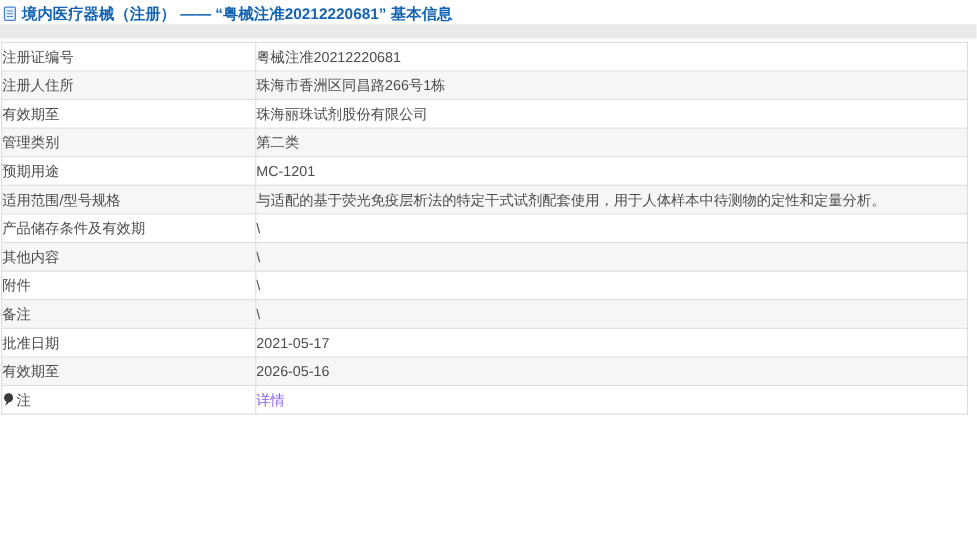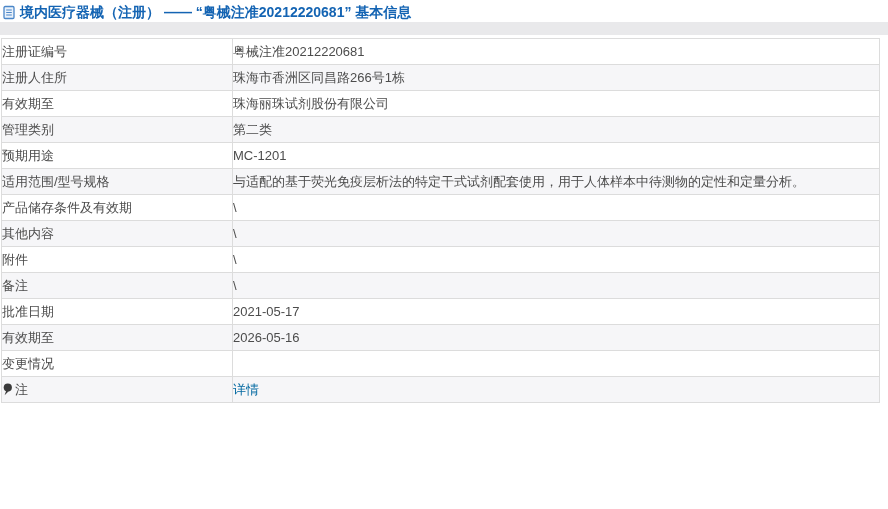--- a/index.html
+++ b/index.html
@@ -61,21 +61,21 @@
   }
   td.value-cell {
     padding-left: 10px;
   }
   .pin-icon-wrap {
     display: inline-block;
     vertical-align: -2px;
     margin-right: 2px;
   }
   a.detail-link {
-    color: #0369a1;
+    color: #8b5cf6;
     text-decoration: none;
     cursor: pointer;
   }
 </style>
 </head>
 <body>
 
 <div class="page">
 
   <div class="header">
@@ -137,24 +137,20 @@
           </tr>
           <tr>
             <td class="label-cell"><span>批准日期</span></td>
             <td class="value-cell"><span>2021-05-17</span></td>
           </tr>
           <tr>
             <td class="label-cell"><span>有效期至</span></td>
             <td class="value-cell"><span>2026-05-16</span></td>
           </tr>
           <tr>
-            <td class="label-cell"><span>变更情况</span></td>
-            <td class="value-cell"><span></span></td>
-          </tr>
-          <tr>
             <td class="label-cell"><span class="pin-icon-wrap"><svg width="11" height="13" viewBox="0 0 11 13">
                   <circle cx="5.8" cy="4.6" r="4.1" fill="#3a3a3a"></circle>
                   <path d="M4.2 7.8 L2.6 12.2 L6.4 8.6 Z" fill="#3a3a3a"></path>
                 </svg></span><span>注</span></td>
             <td class="value-cell"><a class="detail-link" href="javascript:void(0)">详情</a></td>
           </tr>
         </tbody>
     </table>
   </div>
 

